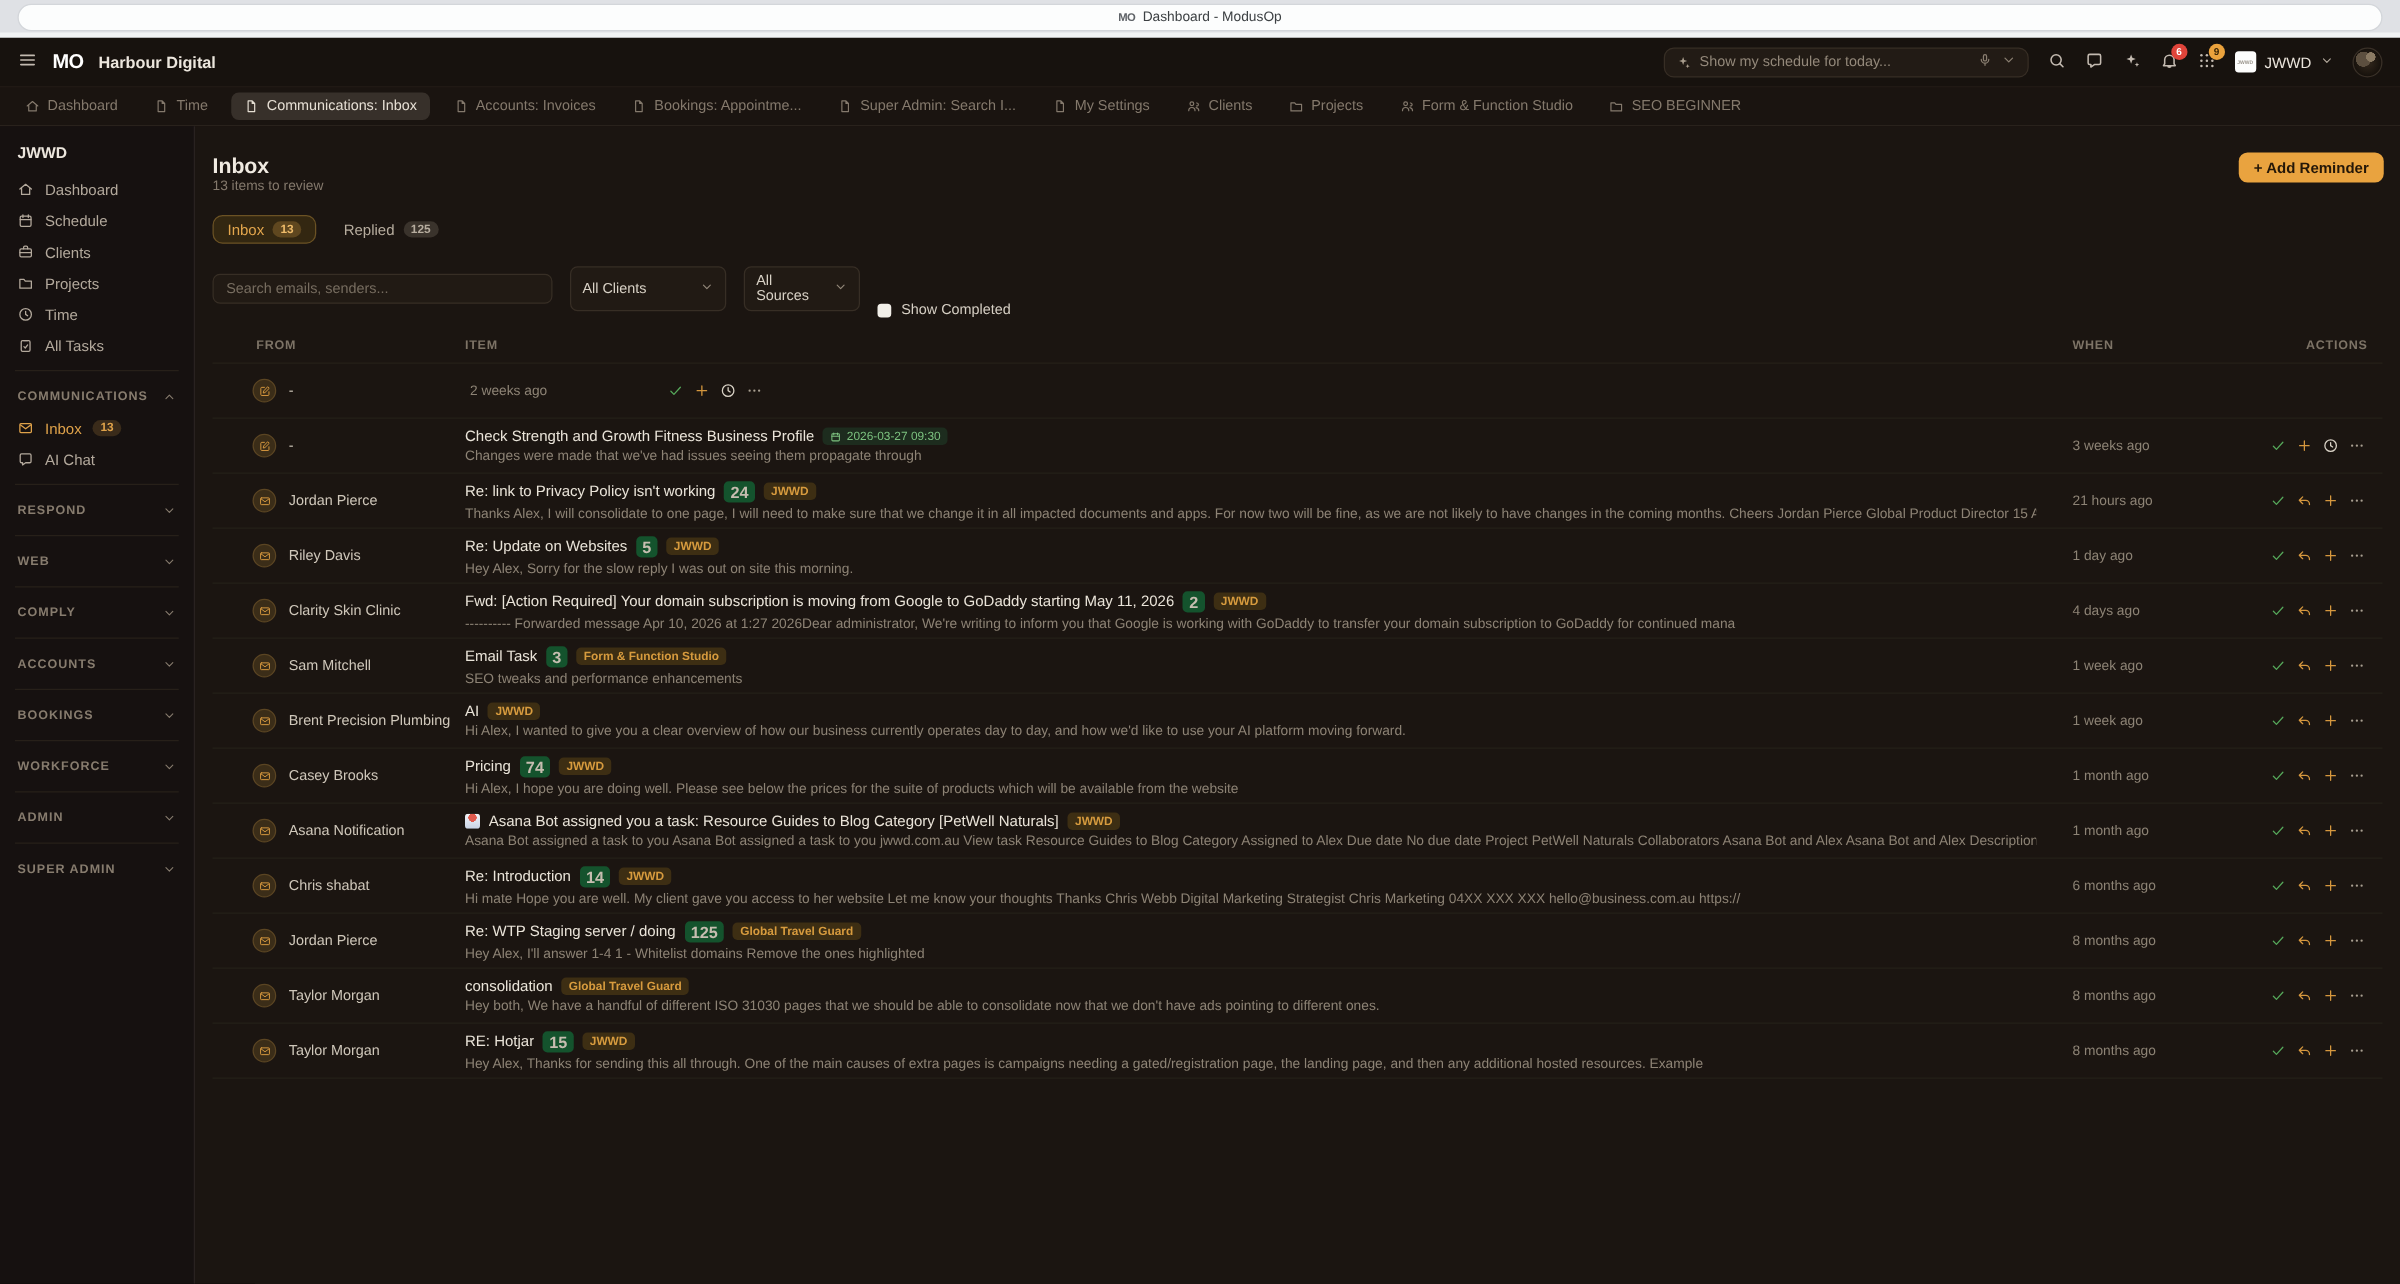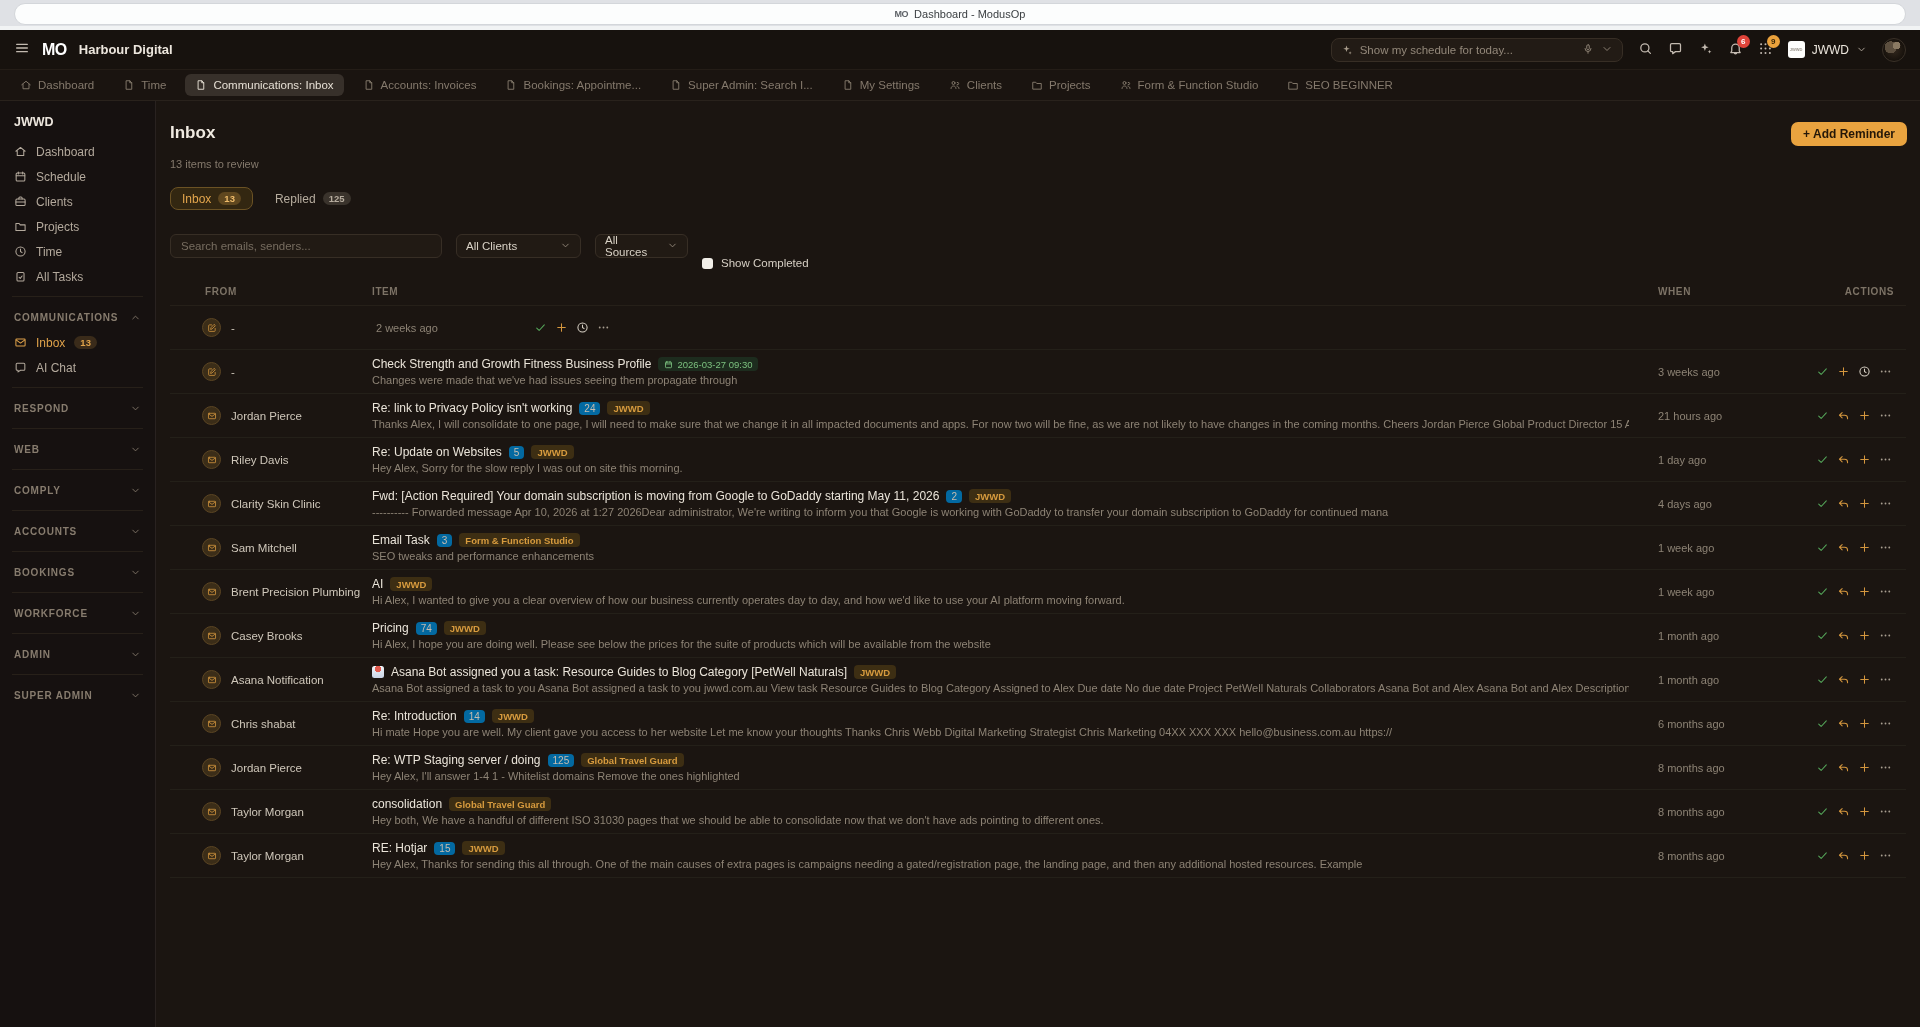--- a/index.html
+++ b/index.html
@@ -110,21 +110,21 @@
   }
   .sb-timer svg { width:13px; height:13px; }
   .sb-collapse {
     height:32px; display:flex; align-items:center; justify-content:center;
     color:#b3a99c; font-size:15px; cursor:pointer; border-top:1px solid #272019;
   }
 
   
   .main { flex:1; min-width:0; position:relative; padding:22px 14px 0; background:#1b1511; }
   .pg-title { font-size:17px; font-weight:bold; color:#f0eae1; }
-  .pg-sub { margin-top:15px; font-size:11px; color:#84796c; }
+  .pg-sub { margin-top:0; font-size:11px; color:#84796c; }
   .add-btn {
     position:absolute; top:21px; right:13px; height:24px; padding:0 12px;
     background:#e9a33f; color:#241708; font-size:12px; font-weight:bold;
     border:none; border-radius:7px; cursor:pointer;
   }
   .view-tabs { display:flex; gap:10px; margin-top:17px; }
   .vtab {
     display:flex; align-items:center; gap:7px; height:23px; padding:0 11px;
     border-radius:8px; font-size:12px; color:#b6ac9e; cursor:pointer; border:1px solid transparent;
   }
@@ -132,21 +132,21 @@
   .vtab .cnt { background:#3a332c; color:#b6ac9e; font-size:9.5px; font-weight:bold; border-radius:999px; padding:1px 6px; }
   .vtab.active .cnt { background:rgba(227,166,77,.25); color:#eebb6a; }
 
   .filters { display:flex; align-items:center; gap:14px; margin-top:13px; }
   .search-input {
     width:272px; height:24px; background:#211a14; border:1px solid #372e25;
     border-radius:6px; color:#d6cfc4; font-size:11.5px; padding:0 10px; outline:none;
   }
   .search-input::placeholder { color:#776d60; }
   .select {
-    height:24px; background:#211a14; border:1px solid #372e25; border-radius:6px;
+    height:36px; background:#211a14; border:1px solid #372e25; border-radius:6px;
     display:flex; align-items:center; justify-content:space-between; gap:10px;
     padding:0 9px; font-size:11.5px; color:#d9d2c6; cursor:pointer;
   }
   .select svg { width:11px; height:11px; color:#93887a; }
   .sel-clients { width:125px; }
   .sel-sources { width:93px; }
   .chkwrap { display:flex; align-items:flex-end; gap:8px; font-size:11.5px; color:#d6cfc4; cursor:pointer;margin-top:34px; }
   .cb { width:11px; height:11px; background:#f2efe9; border-radius:3px; flex:none; cursor:pointer; }
   .cb.sm { width:10px; height:10px; border-radius:2.5px; }
 
@@ -168,21 +168,21 @@
   .av {
     width:19px; height:19px; margin-left:6px; border-radius:50%;
     background:#3b2d18; border:1px solid #5b4523;
     display:flex; align-items:center; justify-content:center; color:#d5973e;
   }
   .av svg { width:10px; height:10px; }
   .t-row { display:flex; align-items:center; gap:7px; min-width:0; }
   .t-title { font-size:12px; color:#eae4d9; white-space:nowrap; overflow:hidden; }
   .t-icon { width:12px; height:12px; flex:none; border-radius:2.5px;
     background: radial-gradient(circle at 50% 26%, #e05a4e 0 30%, transparent 32%), linear-gradient(#f2f4f8, #c9d4e6); }
-  .b-count { background:#0369a1; color:#c6bdb0; font-size:10px; padding:1px 5px; border-radius:4px; flex:none; }
+  .b-count { background:#14532d; color:#c6bdb0; font-size:13px; padding:1px 5px; border-radius:4px; flex:none;font-weight:bold; }
   .b-client { background:#3d2e13; color:#d79b3e; font-size:9.5px; font-weight:bold; padding:1.5px 6px; border-radius:4px; flex:none; white-space:nowrap; }
   .b-date { background:#1d2c1e; color:#7cc17f; font-size:9.5px; padding:1.5px 6px; border-radius:4px;
             display:flex; align-items:center; gap:4px; flex:none; }
   .b-date svg { width:9px; height:9px; }
   .t-snip { margin-top:3px; font-size:11px; color:#8d8375; white-space:nowrap; overflow:hidden; }
   .act { width:17px; height:17px; display:flex; align-items:center; justify-content:center; cursor:pointer; background:none; border:none; padding:0; }
   .act svg { width:13px; height:13px; }
   .act.complete { color:#55a75a; }
   .act.reply { color:#d5973e; }
   .act.add { color:#d5973e; }

